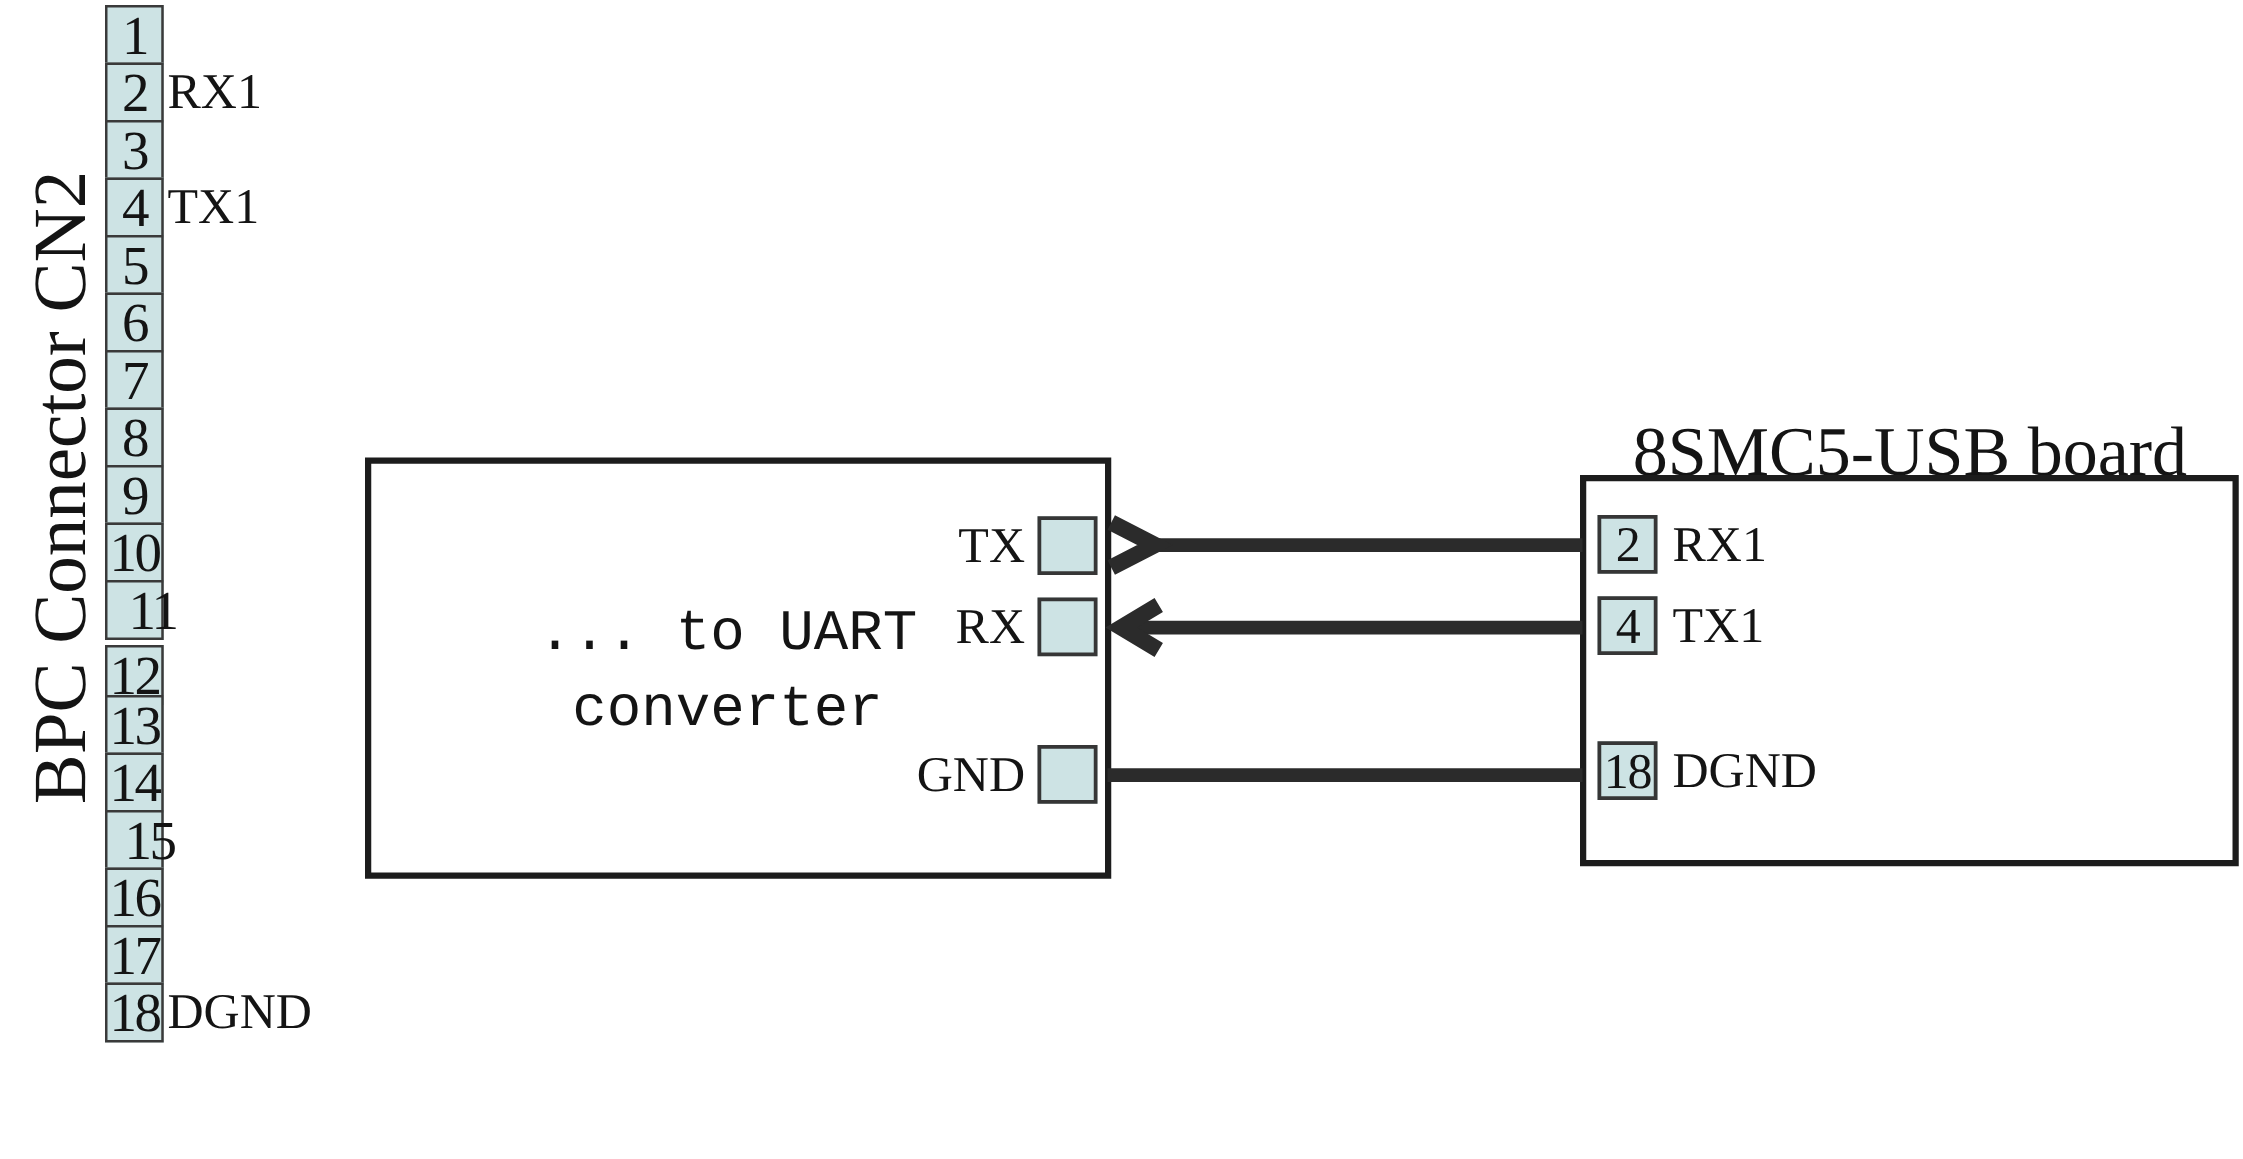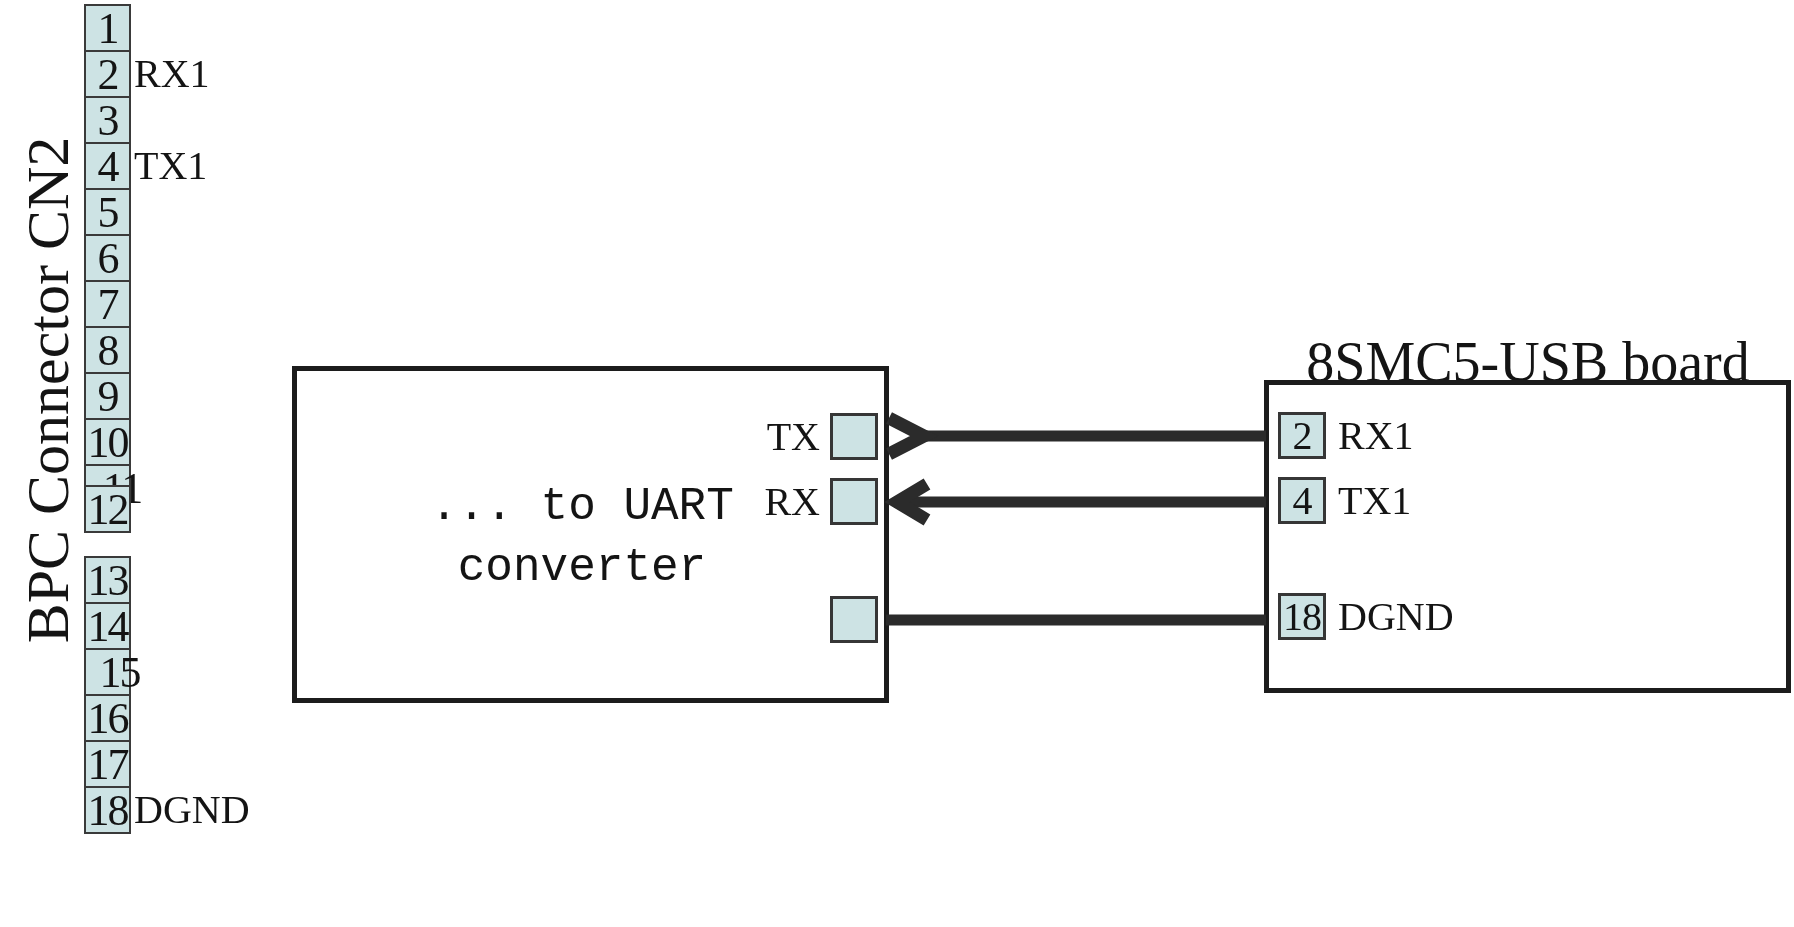--- a/index.html
+++ b/index.html
@@ -88,21 +88,21 @@
       <div class="pin-cell" style="top: 96px;">3</div>
       <div class="pin-cell" style="top: 142px;">4</div>
       <div class="pin-side-label" style="top: 165px;">TX1</div>
       <div class="pin-cell" style="top: 188px;">5</div>
       <div class="pin-cell" style="top: 234px;">6</div>
       <div class="pin-cell" style="top: 280px;">7</div>
       <div class="pin-cell" style="top: 326px;">8</div>
       <div class="pin-cell" style="top: 372px;">9</div>
       <div class="pin-cell" style="top: 418px; font-family: Liberation Serif, serif;">10</div>
       <div class="pin-cell" style="top: 464px; padding-left: 29px;">11</div>
-      <div class="pin-cell" style="top: 485px;">12</div>
+      <div class="pin-cell" style="top: 516px;">12</div>
       <div class="pin-cell" style="top: 556px;">13</div>
       <div class="pin-cell" style="top: 602px;">14</div>
       <div class="pin-cell" style="top: 648px; padding-left: 24px;">15</div>
       <div class="pin-cell" style="top: 694px;">16</div>
       <div class="pin-cell" style="top: 740px;">17</div>
       <div class="pin-cell" style="top: 786px;">18</div>
       <div class="pin-side-label" style="top: 809px;">DGND</div>
     </div>
 
   <div id="converter-box" class="box"></div>
@@ -110,20 +110,21 @@
     <div>... to UART</div>
     <div>converter</div>
   </div>
 
   <div class="clabel" style="top:436px">TX</div>
   <div class="csq" style="top:413px"></div>
 
   <div class="clabel" style="top:501px">RX</div>
   <div class="csq" style="top:478px"></div>
 
+  <div class="clabel" style="top:619px">GND</div>
   <div class="csq" style="top:596px"></div>
 
   <div id="usb-board-title">8SMC5-USB board</div>
   <div id="usb-board-box" class="box"></div>
 
   <div class="usq" style="top:412px">2</div>
   <div class="ulabel" style="top:435px">RX1</div>
 
   <div class="usq" style="top:477px">4</div>
   <div class="ulabel" style="top:500px">TX1</div>

